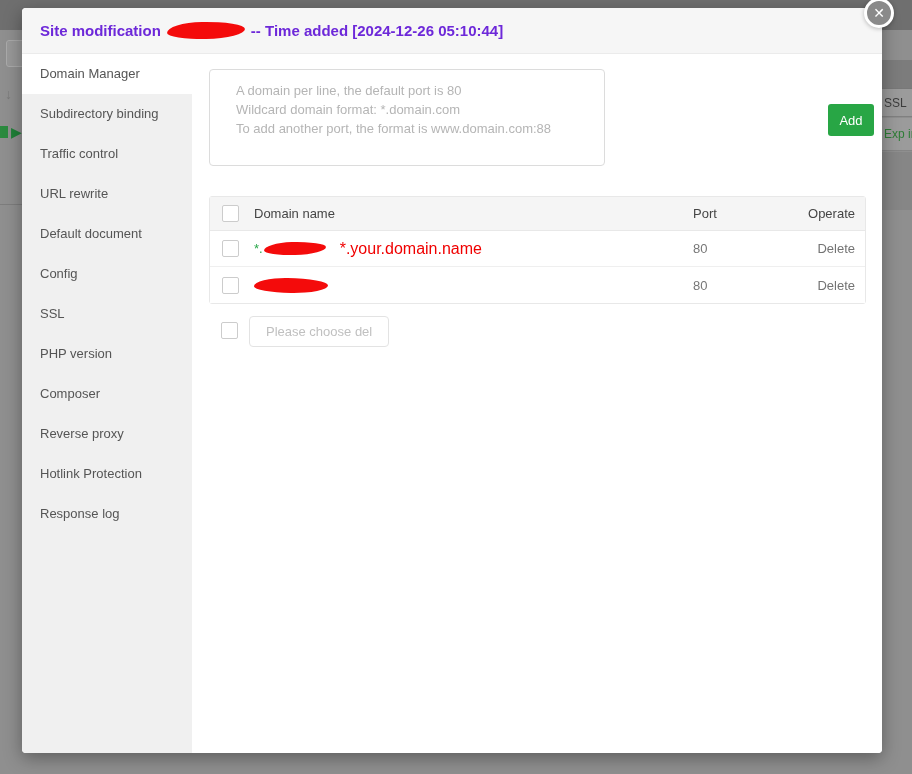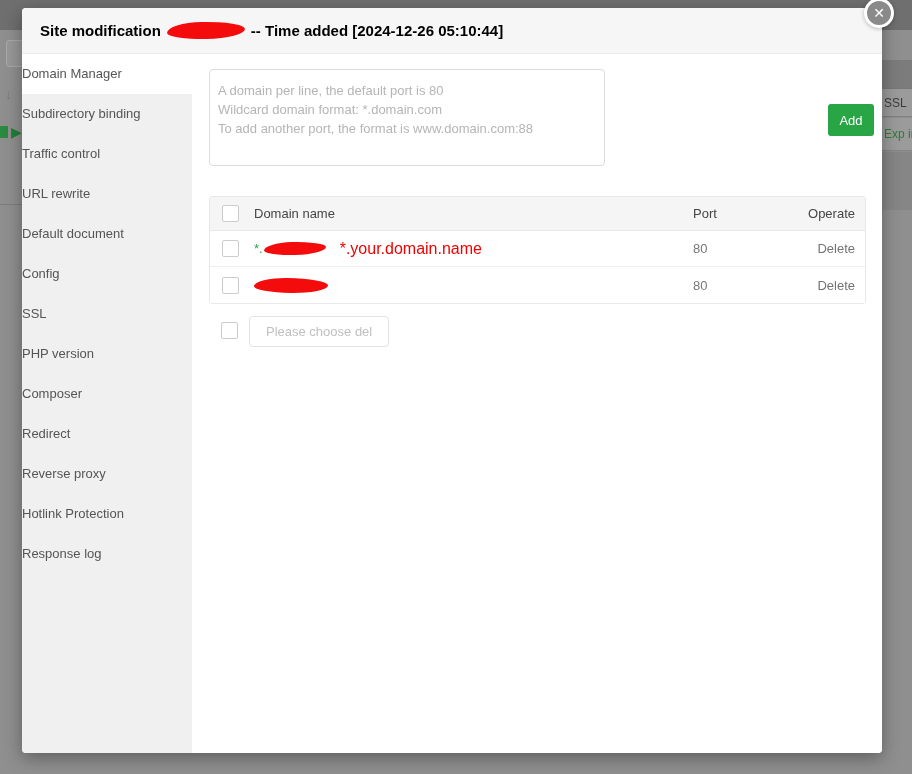--- a/index.html
+++ b/index.html
@@ -37,21 +37,21 @@
     position:absolute; left:22px; top:8px; width:860px; height:745px;
     background:#ffffff; border-radius:4px;
     box-shadow:0 5px 18px rgba(0,0,0,0.35);
     z-index:2;
   }
   .modal-header {
     position:absolute; left:0; top:0; right:0; height:46px;
     background:#f6f6f6; border-bottom:1px solid #ebebeb;
     border-radius:4px 4px 0 0;
     display:flex; align-items:center; padding-left:18px;
-    font-size:15px; font-weight:600; color:#000000;
+    font-size:15px; font-weight:600; color:#6d28d9;
   }
   .title-wrap { display:flex; align-items:center; gap:6px; }
   .close-btn {
     position:absolute; left:842px; top:-10px; width:30px; height:30px;
     background:#8a8a8a; border:3px solid #ffffff; border-radius:50%;
     color:#ffffff; display:flex; align-items:center; justify-content:center;
     font-size:14px; font-weight:bold; cursor:pointer;
     box-shadow:0 1px 4px rgba(0,0,0,0.25);
   }
 
@@ -61,33 +61,33 @@
   .scribble.title-scribble { width:78px; height:17px; transform:rotate(-1deg); }
   .scribble.row1-scribble { width:62px; height:13px; transform:rotate(-1.5deg); }
   .scribble.row2-scribble { width:74px; height:15px; transform:rotate(1deg); }
 
   
   .sidebar {
     position:absolute; left:0; top:46px; bottom:0; width:170px;
     background:#f0f0f0; border-radius:0 0 0 4px;
   }
   .side-item {
-    height:40px; line-height:40px; 
+    height:40px; line-height:40px; padding-left:18px;
     font-size:13px; color:#555555; cursor:pointer; white-space:nowrap;
   }
   .side-item.active { background:#ffffff; }
 
   
   .content { position:absolute; left:170px; top:46px; right:0; bottom:0; background:#ffffff;
              border-radius:0 0 4px 0; }
 
   .domain-textarea {
     position:absolute; left:17px; top:15px; width:396px; height:97px;
     border:1px solid #dcdcdc; border-radius:4px; resize:none;
-    padding:11px 8px; font-family:"Liberation Sans","DejaVu Sans",sans-serif;
+    padding:11px 26px; font-family:"Liberation Sans","DejaVu Sans",sans-serif;
     font-size:13px; line-height:19px; color:#444; outline:none;
   }
   .domain-textarea::placeholder { color:#b5b5b5; }
 
   .add-btn {
     position:absolute; left:588px; top:50px; width:46px; height:32px;
     background:#28a645; border:none; border-radius:3px;
     color:#ffffff; font-size:13px; cursor:pointer;
     font-family:"Liberation Sans","DejaVu Sans",sans-serif;
     margin-left:48px;
@@ -164,21 +164,20 @@
   <div class="sidebar">
     <div class="side-item active">Domain Manager</div>
     <div class="side-item">Subdirectory binding</div>
     <div class="side-item">Traffic control</div>
     <div class="side-item">URL rewrite</div>
     <div class="side-item">Default document</div>
     <div class="side-item">Config</div>
     <div class="side-item">SSL</div>
     <div class="side-item">PHP version</div>
     <div class="side-item">Composer</div>
-    <div class="side-item">Redirect</div>
     <div class="side-item">Reverse proxy</div>
     <div class="side-item">Hotlink Protection</div>
     <div class="side-item">Response log</div>
   </div>
 
   <div class="content">
 
     <textarea class="domain-textarea" placeholder="A domain per line, the default port is 80
 Wildcard domain format: *.domain.com
 To add another port, the format is www.domain.com:88" style=""></textarea>

